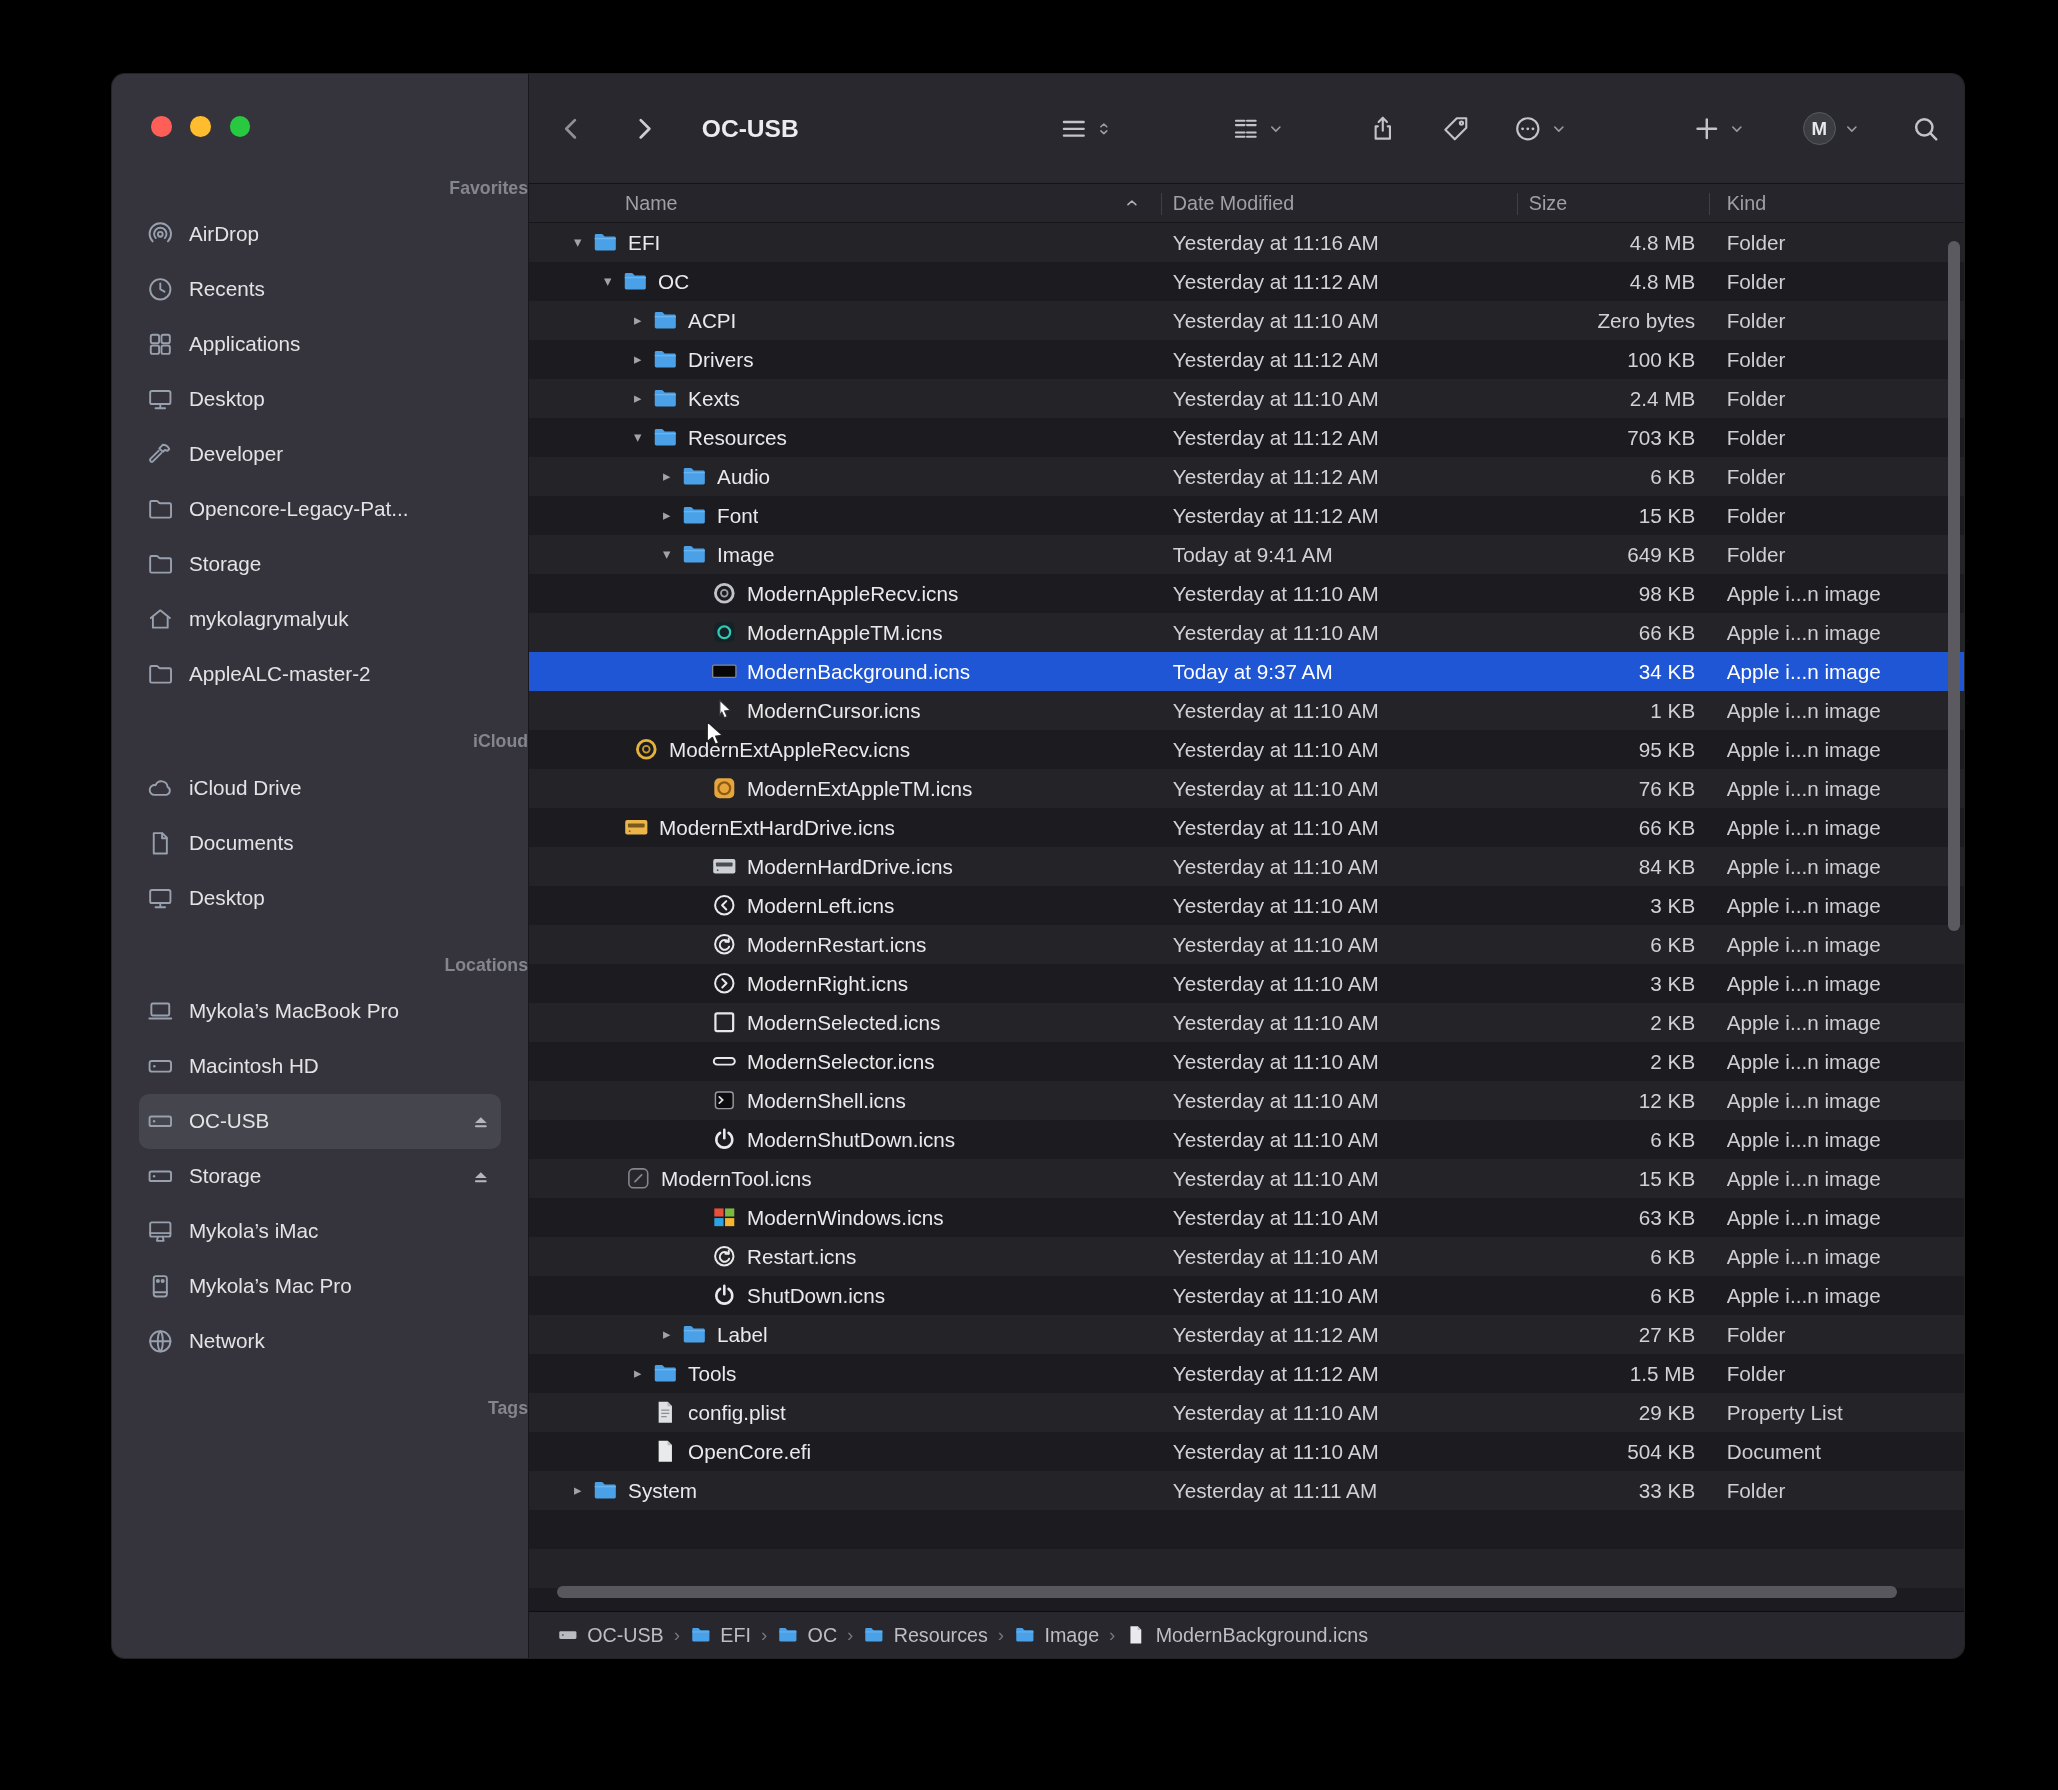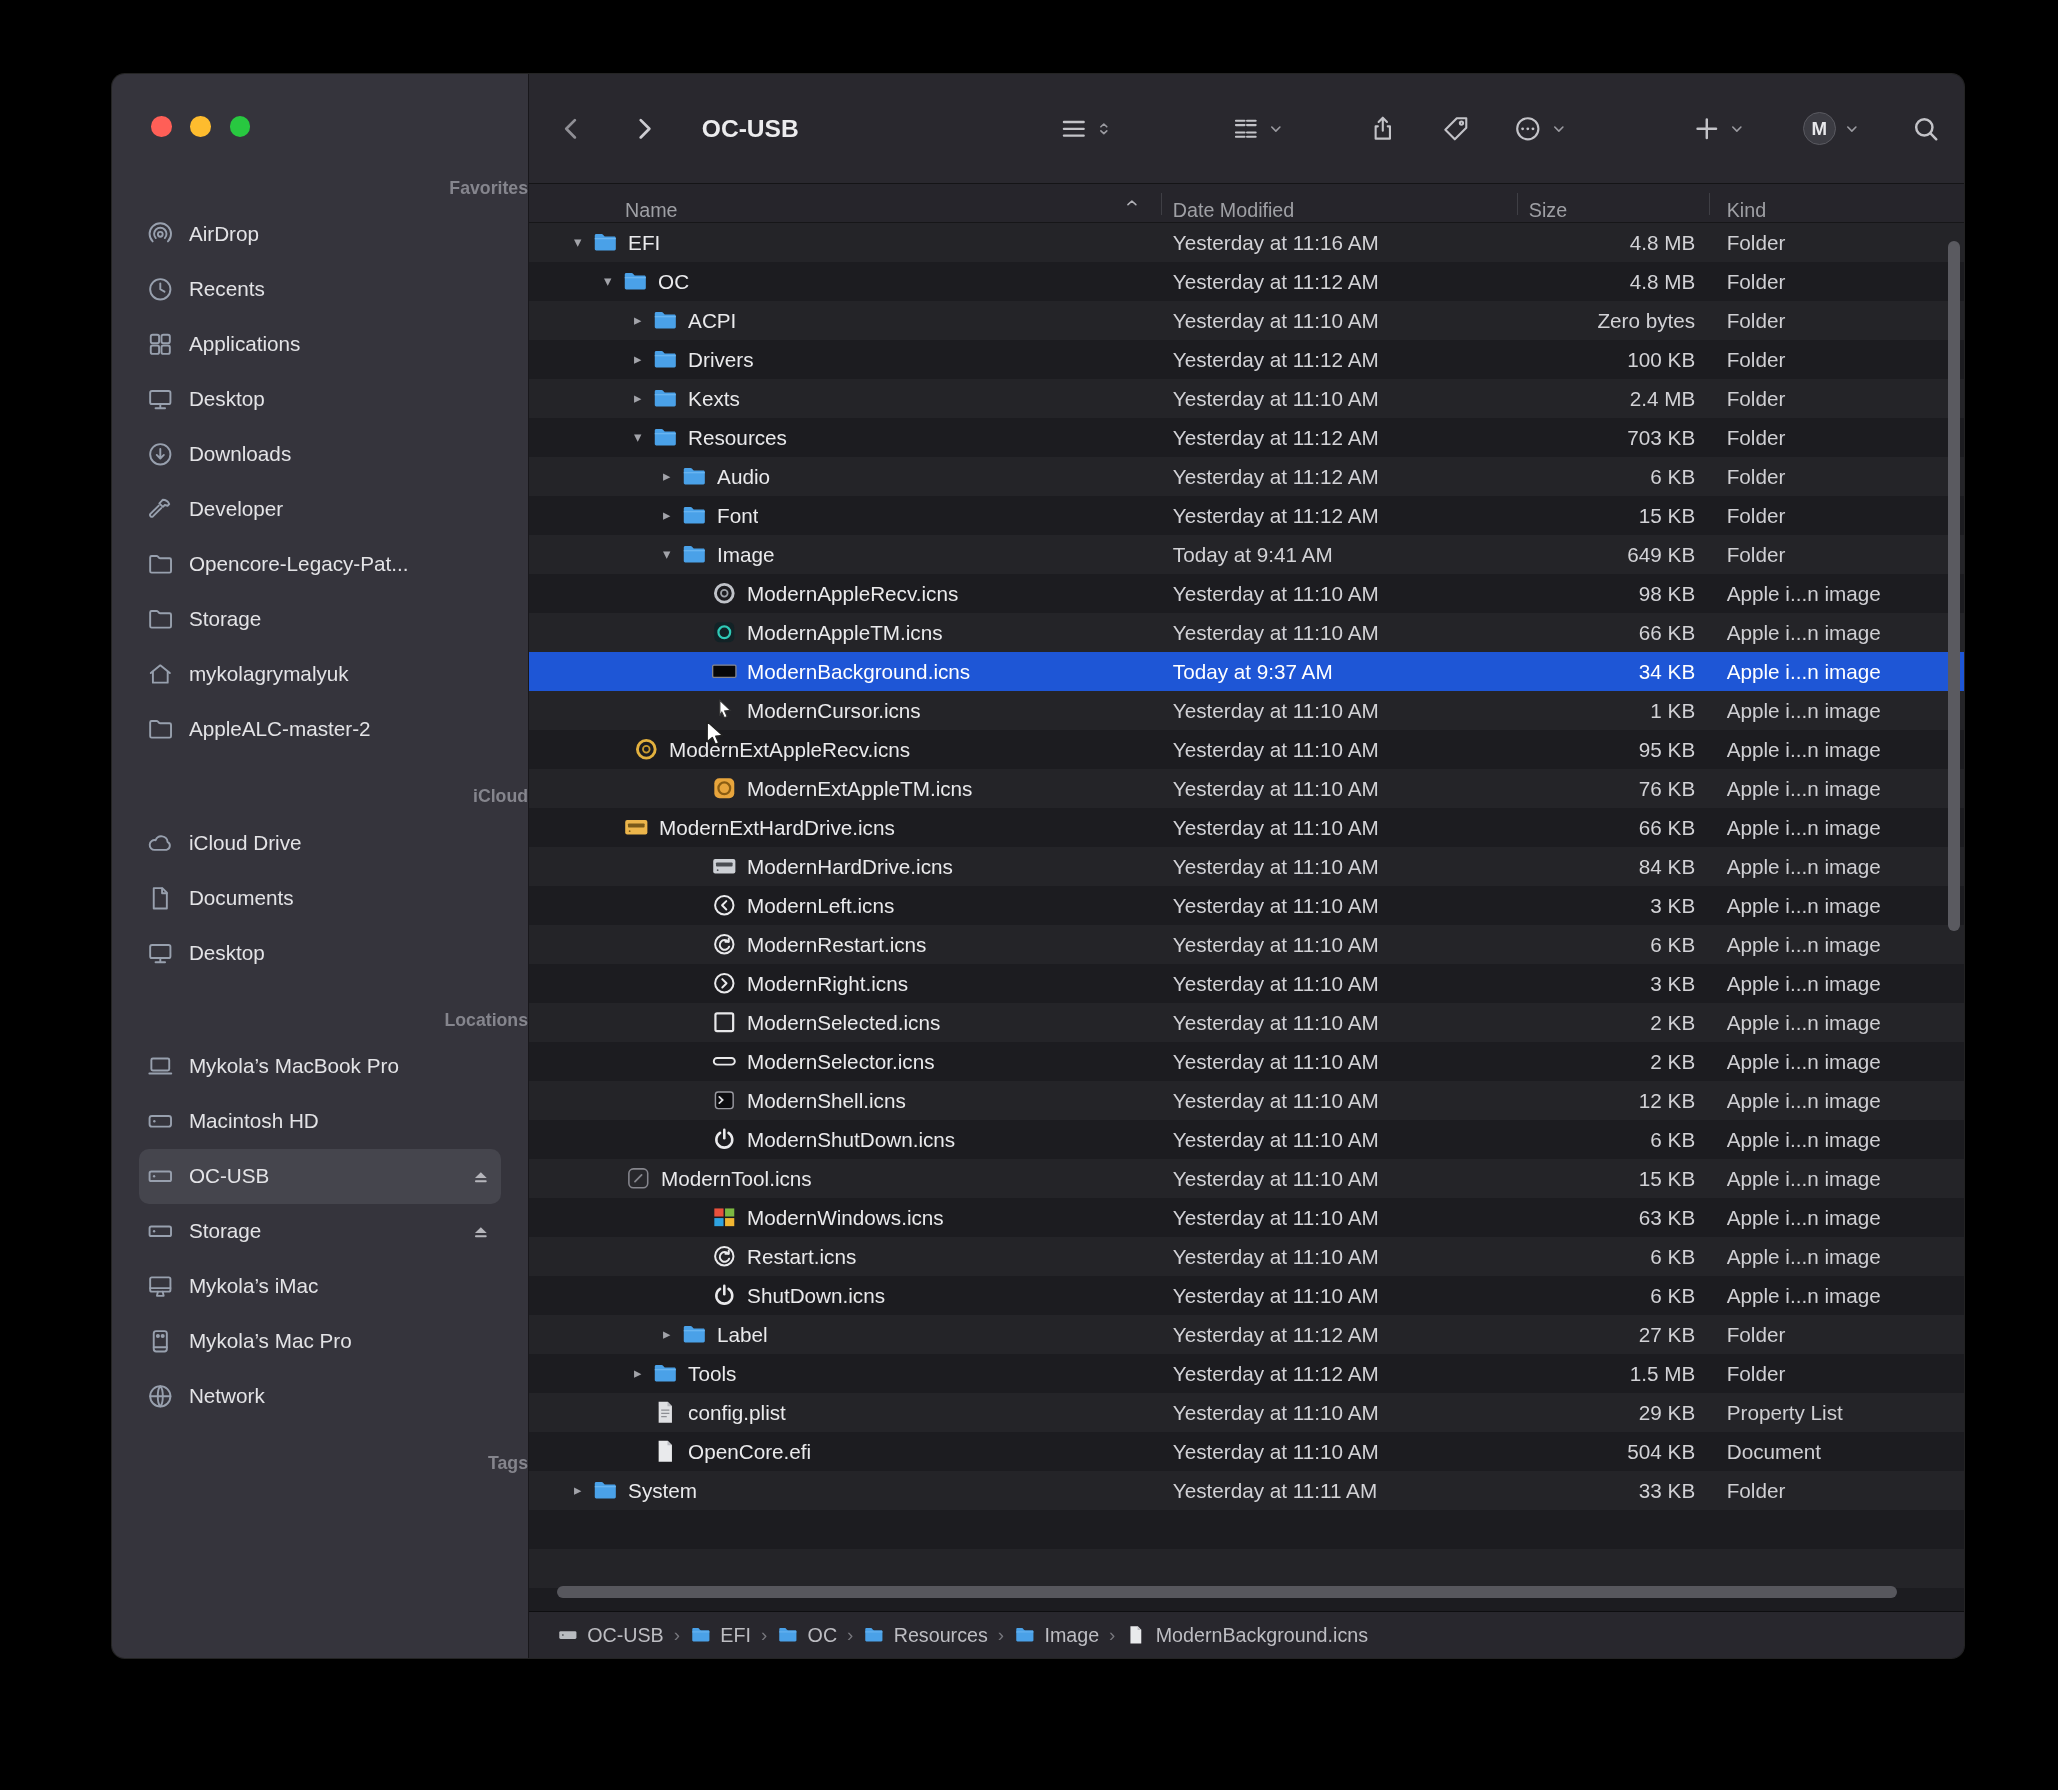--- a/index.html
+++ b/index.html
@@ -78,21 +78,21 @@
     width:33px;height:33px;border-radius:50%;background:#3c3c43;border:1px solid #5a5a61;
     color:#e9e9ec;font-weight:700;font-size:18.7px;
     display:flex;align-items:center;justify-content:center;
   }
 
   
   .list-header{
     height:39px;flex-shrink:0;background:#26252b;border-bottom:1px solid #161618;
     display:flex;align-items:center;color:#9fa0a5;font-size:19.7px;
   }
-  .hcell{position:relative;height:100%;display:flex;align-items:flex-end;}
+  .hcell{position:relative;height:100%;display:flex;align-items:center;}
   .h-name{width:632px;padding-left:96px;}
   .h-date{width:356px;padding-left:11.8px;}
   .h-size{width:192px;padding-left:11.8px;}
   .h-kind{flex:1;padding-left:17.7px;}
   .h-date::before,.h-size::before,.h-kind::before{
     content:"";position:absolute;left:0;top:8.9px;width:1px;height:21.7px;background:#3f3f45;
   }
   .sort{position:absolute;right:21.7px;top:50%;transform:translateY(-50%);color:#b0b0b6;display:inline-flex;}
   .sort svg{width:15.8px;height:15.8px;}
 
@@ -183,29 +183,20 @@
                 <svg viewBox="0 0 24 24" fill="none" stroke="currentColor" stroke-linecap="round" stroke-linejoin="round" stroke-width="1.6">
                   <rect x="3.5" y="5" width="17" height="11" rx="1.6"></rect>
                   <path d="M12 16v3.5M8 19.5h8"></path>
                 </svg>
               </span>
               <span class="side-label">Desktop</span>
             </div>
             <div class="side-item">
               <span class="icon">
                 <svg viewBox="0 0 24 24" fill="none" stroke="currentColor" stroke-linecap="round" stroke-linejoin="round" stroke-width="1.6">
-                  <circle cx="12" cy="12" r="8.5"></circle>
-                  <path d="M12 7.5v7.5M9 12.5l3 3 3-3"></path>
-                </svg>
-              </span>
-              <span class="side-label">Downloads</span>
-            </div>
-            <div class="side-item">
-              <span class="icon">
-                <svg viewBox="0 0 24 24" fill="none" stroke="currentColor" stroke-linecap="round" stroke-linejoin="round" stroke-width="1.6">
                   <path d="M14 4a6 6 0 0 1 5.5 3.6l-1.4 1.4-2.3-.6-1.6 1.6-3-3 1.6-1.6z"></path>
                   <path d="M10.7 8.9l-7 7a1.5 1.5 0 0 0 2.1 2.1l7-7"></path>
                 </svg>
               </span>
               <span class="side-label">Developer</span>
             </div>
             <div class="side-item">
               <span class="icon">
                 <svg viewBox="0 0 24 24" fill="none" stroke="currentColor" stroke-linecap="round" stroke-linejoin="round" stroke-width="1.6">
                   <path d="M3.5 6.2c0-.7.5-1.2 1.2-1.2h4.1c.4 0 .8.15 1 .4l1.1 1.1c.25.25.6.4.95.4h7.95c.7 0 1.2.5 1.2 1.2v9.7c0 .7-.5 1.2-1.2 1.2H4.7c-.7 0-1.2-.5-1.2-1.2z"></path>

